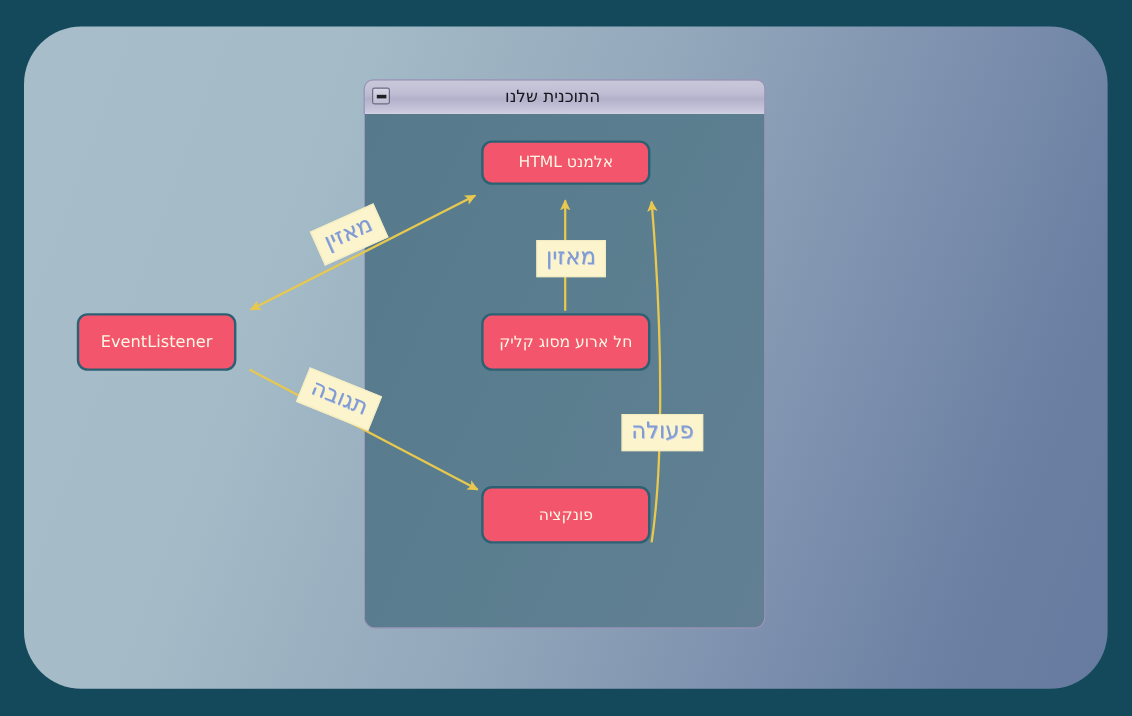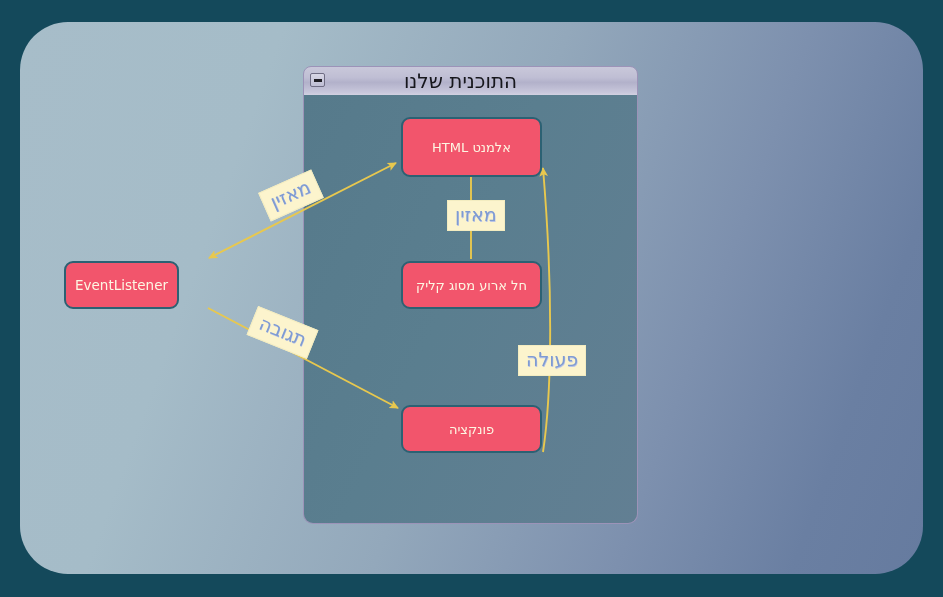--- a/index.html
+++ b/index.html
@@ -86,21 +86,21 @@
     cursor: pointer;
   }
   #minimize-button .dash {
     width: 8px;
     height: 3px;
     background: #201f26;
   }
   #window-title {
     width: 100%;
     text-align: center;
-    font-size: 20px;
+    font-size: 14px;
     color: #16161c;
     direction: rtl;
     letter-spacing: 0px;
     padding-right: 20px;
     box-sizing: border-box;
   }
 
   
   #window-body {
     position: absolute;
@@ -134,24 +134,24 @@
     background: #f2556c;
     color: #fdf7e3;
     display: flex;
     align-items: center;
     justify-content: center;
     font-size: 13px;
     cursor: pointer;
   }
   .node.rtl { direction: rtl; }
 
-  #node-html      { left: 401px; top: 117px; width: 141px; height: 60px; }
+  #node-html      { left: 401px; top: 117px; width: 141px; height: 37px; }
   #node-event     { left: 401px; top: 261px; width: 141px; height: 48px; }
   #node-function  { left: 401px; top: 405px; width: 141px; height: 48px; }
-  #node-listener  { left: 64px;  top: 261px; width: 115px; height: 48px;
+  #node-listener  { left: 64px;  top: 261px; width: 133px; height: 48px;
                     font-size: 13.5px; }
 
   
   .edge-label {
     position: absolute;
     box-sizing: border-box;
     background: #fcf4cd;
     color: #7f9bd2;
     border: 1px solid #f3ecc0;
     font-size: 19px;

